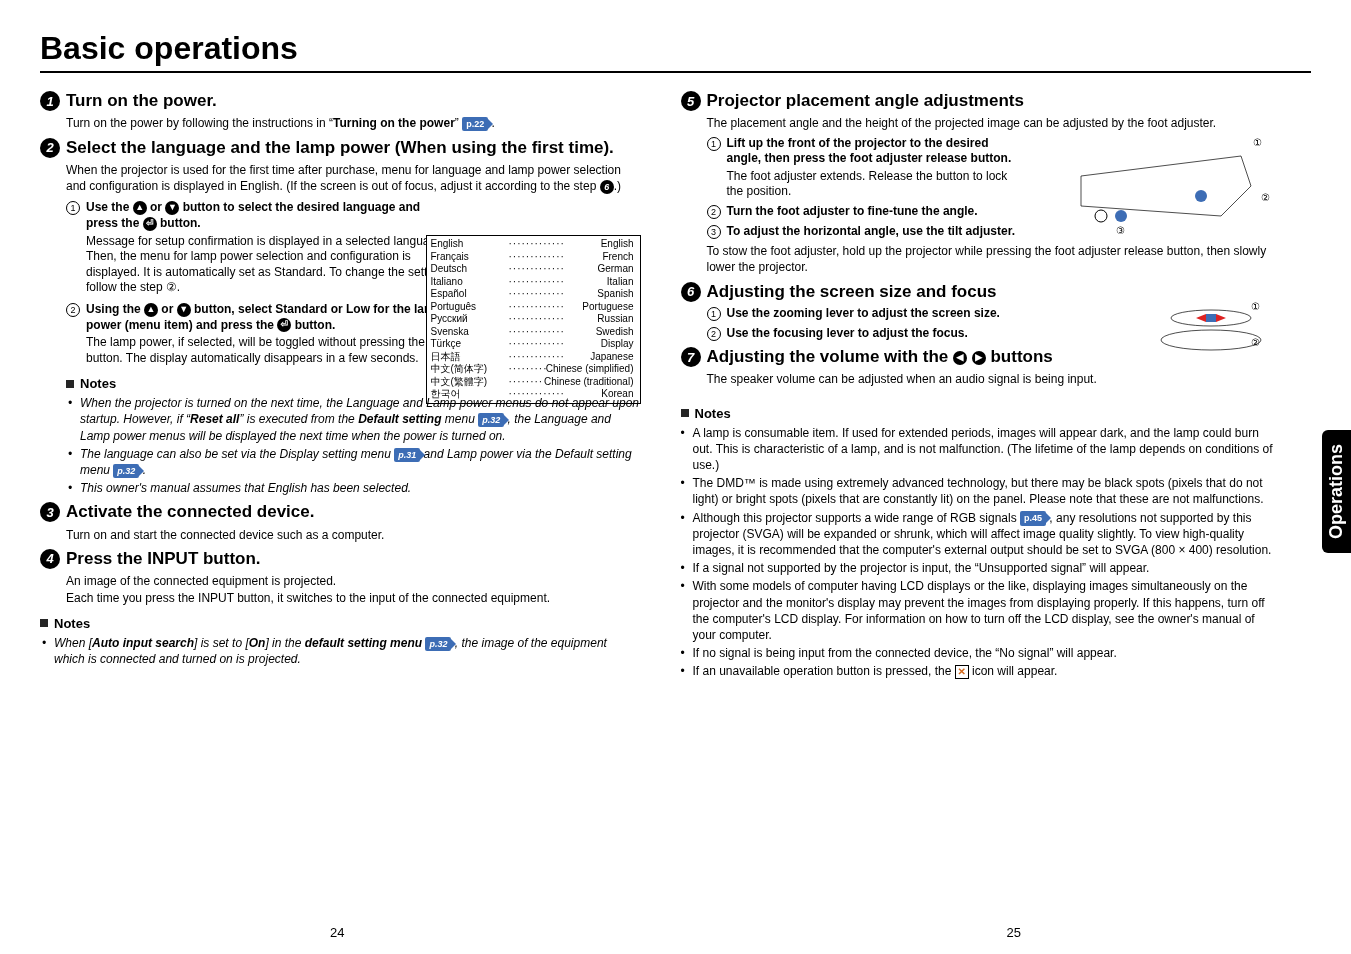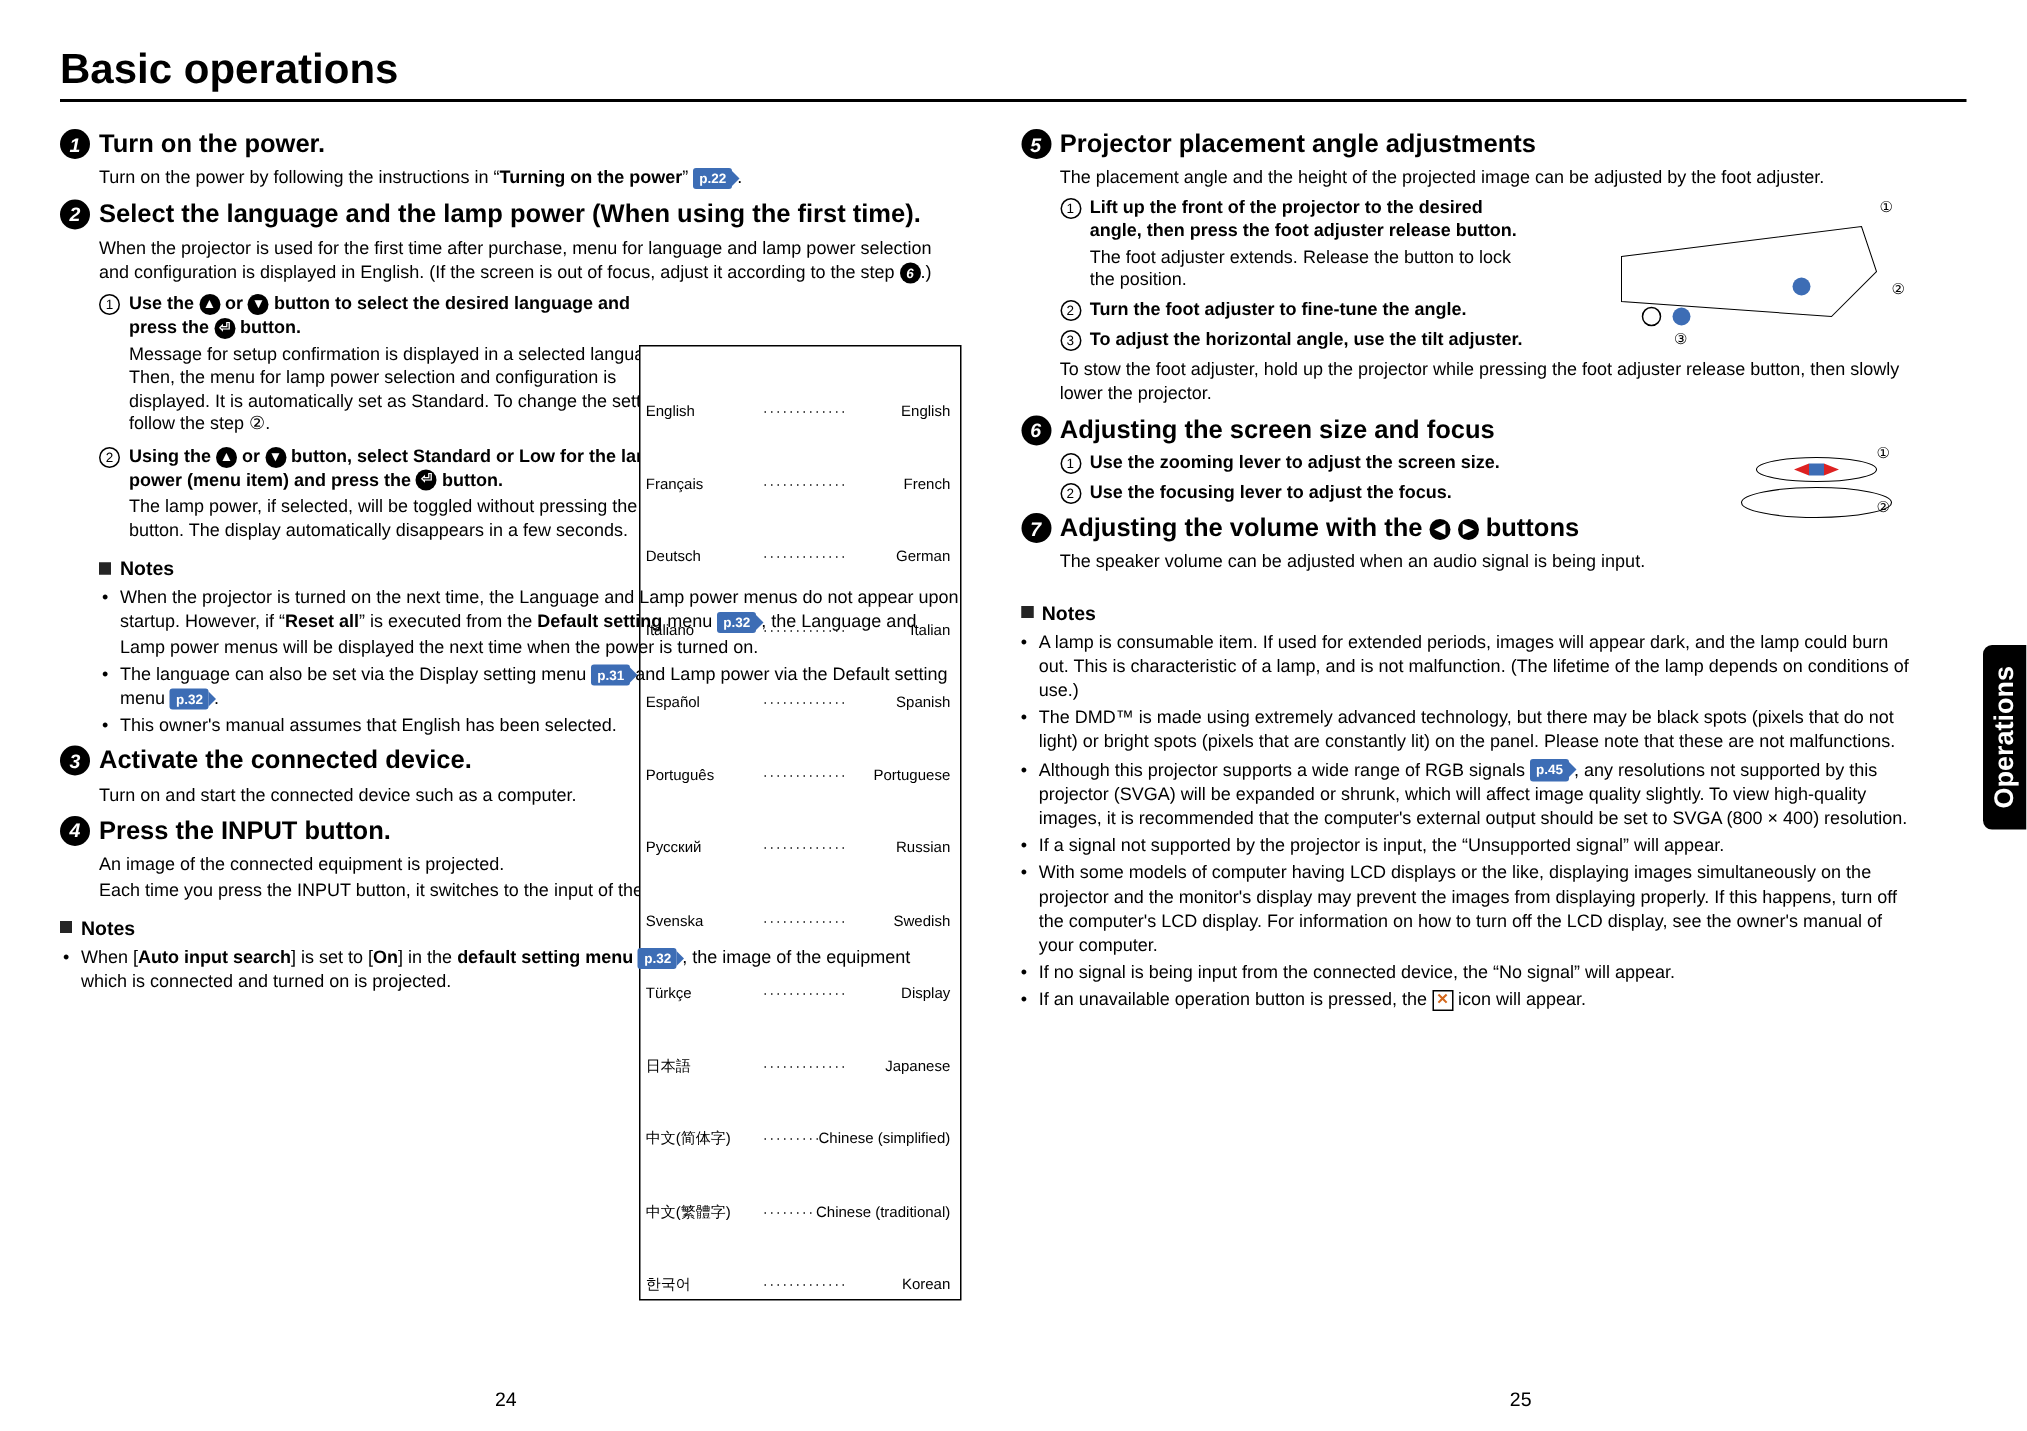--- a/index.html
+++ b/index.html
@@ -7,21 +7,21 @@
     font-family: Arial, Helvetica, sans-serif;
     font-size: 12px;
     color: #000;
     background: #fff;
     width: 1351px;
     height: 954px;
     position: relative;
     padding: 30px 40px 20px 40px;
   }
   .page-title {
-    font-size: 28px;
+    font-size: 32px;
     font-weight: bold;
     border-bottom: 2px solid #000;
     padding-bottom: 4px;
     margin-bottom: 12px;
   }
   .columns {
     display: flex;
     gap: 40px;
   }
   .col { flex: 1; position: relative; }
@@ -83,21 +83,21 @@
     display: flex; align-items: center; gap: 6px;
     font-weight: bold; font-size: 13px;
     margin: 10px 0 4px 26px;
   }
   .notes-head-r {
     display: flex; align-items: center; gap: 6px;
     font-weight: bold; font-size: 13px;
     margin: 18px 0 4px 0;
   }
   .notes-sq { width: 8px; height: 8px; border: 1px solid #000; background: #000; opacity: 0.85; }
-  .bullets { margin-left: 26px; padding-left: 14px; }
+  .bullets { margin-left: 26px; padding-left: 14px; font-style: italic; }
   .bullets-r { margin-left: 0; padding-left: 12px; }
   .bullets li, .bullets-r li {
     font-size: 12px; line-height: 1.35; margin-bottom: 2px;
     list-style: none; position: relative;
   }
   .bullets li::before, .bullets-r li::before {
     content: "•"; position: absolute; left: -12px;
   }
   .pref {
     display: inline-flex;
@@ -143,21 +143,21 @@
     position: absolute;
     right: 0;
     top: 150px;
     border: 1px solid #000;
     font-size: 10px;
     padding: 2px 6px 2px 4px;
     line-height: 1.25;
     background: #fff;
     width: 215px;
   }
-  .lang-row { display: flex; white-space: nowrap; margin-top: 36px; }
+  .lang-row { display: flex; white-space: nowrap; }
   .lang-native { width: 78px; }
   .lang-dots { flex: 1; overflow: hidden; letter-spacing: 1px; color: #000; }
   .lang-en { }
   .left-narrow { width: 410px; }
   .page-num-l, .page-num-r {
     position: absolute;
     bottom: 14px;
     font-size: 13px;
   }
   .page-num-l { left: 330px; }

